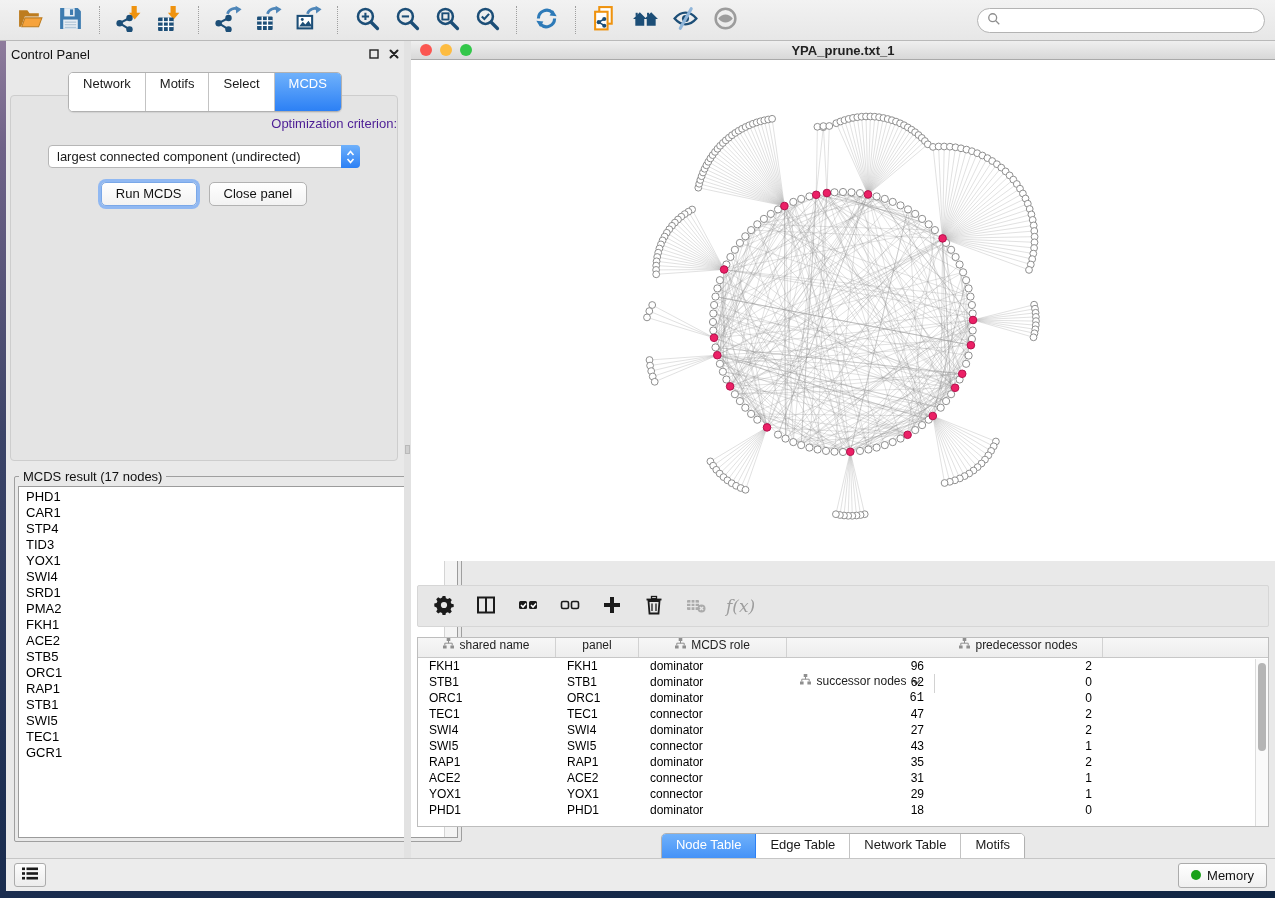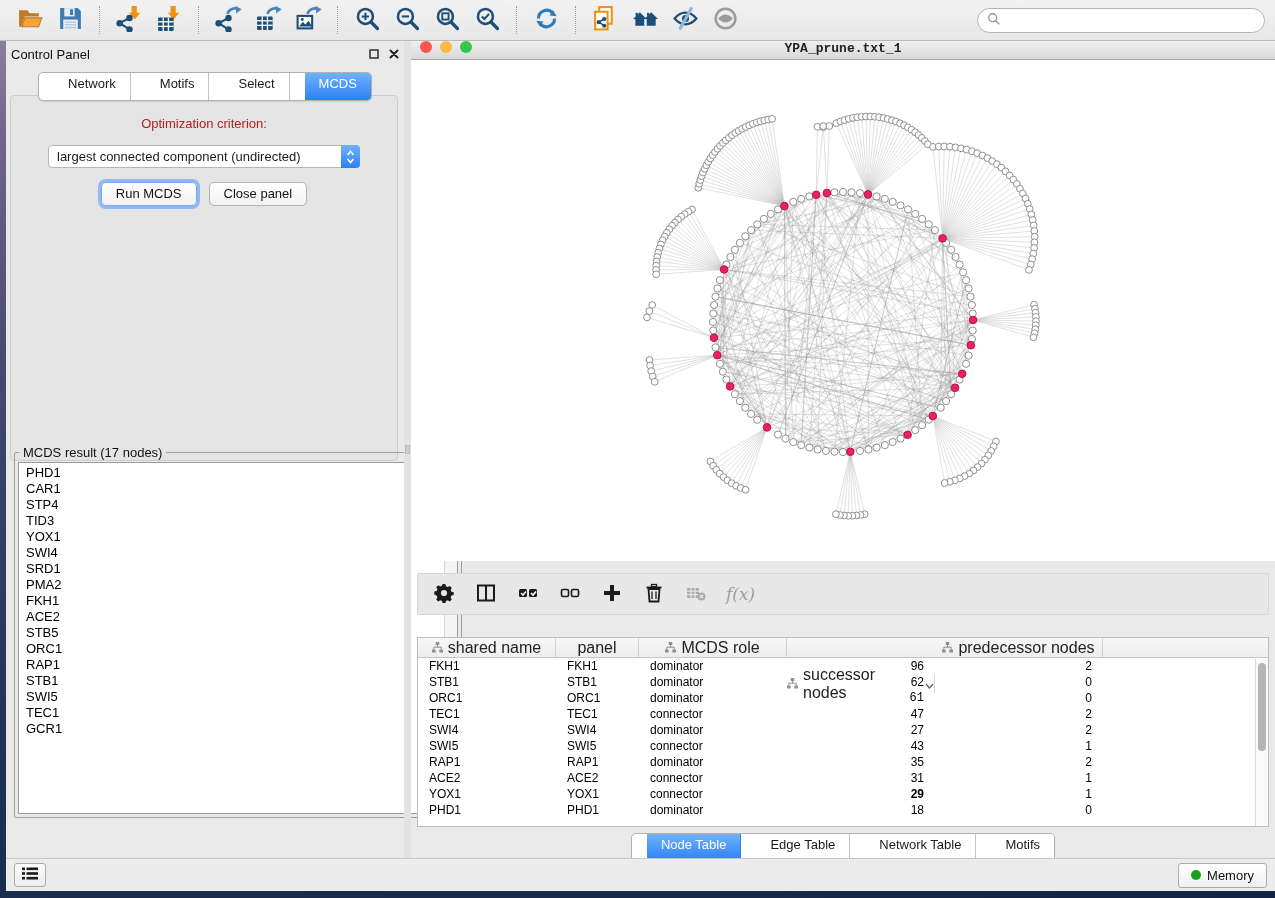--- a/index.html
+++ b/index.html
@@ -32,89 +32,89 @@
     background:#e9e9e9;
   }
   .panel-titlebar { height:26px; display:flex; align-items:center; padding:0 5px; }
   .panel-title { font-size:13px; color:#111; }
   .panel-btns { margin-left:auto; display:flex; gap:10px; align-items:center; }
   .panel-btns span { display:inline-flex; cursor:default; }
   
   #control-panel { position:absolute; left:0; top:0; width:398px; height:806px; }
   #cp-tabs { position:absolute; left:0; top:31px; width:100%; display:flex; justify-content:center; z-index:2; }
   .seg { display:inline-flex; border:1px solid #b1b1b1; border-radius:5px; background:#fff; overflow:hidden; box-shadow:0 1px 1px rgba(0,0,0,.08); }
-  .seg-tab { padding:3px 14px 9px; font-size:13px; background:#fff; border-right:1px solid #c3c3c3; white-space:nowrap;margin-left:15px; }
+  .seg-tab { padding:3px 14px 20px; font-size:13px; background:#fff; border-right:1px solid #c3c3c3; white-space:nowrap; }
   .seg-tab:last-child { border-right:none; }
   .seg-tab.selected { background:linear-gradient(#6fb1fb,#2c80f5); color:#fff; border-right-color:#2c80f5; }
   #cp-content {
     position:absolute; left:4px; top:54px; width:388px; height:366px;
     background:#e4e4e4; border:1px solid #cdcdcd; border-radius:4px;
   }
-  #opt-label { text-align:center; margin-top:20px; font-size:13px; color:#b91c1c; }
+  #opt-label { text-align:right; margin-top:20px; font-size:13px; color:#4c1d95; }
   #opt-select {
     margin:14px auto 0; width:312px; height:23px; background:#fff;
     border:1px solid #b6b6b6; border-radius:4px;
     display:flex; align-items:center; position:relative;
   }
   #opt-select .opt-text { flex:1; padding:0 8px; font-size:13px; white-space:nowrap; overflow:hidden; }
   #opt-select .stepper {
     width:19px; height:23px; margin:-1px -1px -1px 0;
     background:linear-gradient(#6fb1fb,#2c80f5);
     border-radius:0 4px 4px 0; display:flex; align-items:center; justify-content:center;
   }
   #cp-buttons { display:flex; justify-content:center; gap:12px; margin-top:14px; }
   .mac-btn {
     font-family:"Liberation Sans",sans-serif; font-size:13px; color:#111;
     background:linear-gradient(#ffffff,#f2f2f2); border:1px solid #b2b2b2;
     border-radius:5px; padding:3px 14px 4px; min-width:92px;
   }
   .mac-btn.focused { box-shadow:0 0 0 3px rgba(98,160,249,.65); border-color:#7aa8e8; }
   #result-box {
-    position:absolute; left:8px; top:404px; width:448px; height:373px;
+    position:absolute; left:8px; top:428px; width:448px; height:373px;
     border:1px solid #9f9f9f; border-radius:2px;
   }
   #result-box legend { font-size:13px; color:#111; padding:0 4px; margin-left:4px; }
   #result-list-wrap {
     position:absolute; left:3px; right:3px; top:2px; bottom:3px;
     background:#fff; border:1px solid #9b9b9b; overflow:hidden;
   }
   #result-list { padding:2px 0 0 7px; }
   .result-item { font-size:13px; line-height:16px; color:#000; }
   .list-scroll-track { position:absolute; right:0; top:0; bottom:0; width:13px; background:#f4f4f4; border-left:1px solid #d4d4d4; }
   
   #v-splitter { position:absolute; left:398px; top:0; width:7px; height:817px; background:#e2e2e2; }
   #v-splitter .grip { position:absolute; left:1px; top:404px; width:5px; height:9px; background:#cfcfcf; border:1px solid #b9b9b9; }
   
   #network-view { position:absolute; left:405px; top:0; width:864px; height:520px; }
   #net-titlebar {
     height:19px; background:linear-gradient(#efefef,#d8d8d8);
-    border-bottom:1px solid #a9a9a9; display:flex; align-items:flex-start; position:relative;font-family:Liberation Mono, monospace;
+    border-bottom:1px solid #a9a9a9; display:flex; align-items:center; position:relative;
   }
   .traffic { display:flex; gap:8px; margin-left:9px; }
   .light { width:12px; height:12px; border-radius:50%; }
   #net-title { position:absolute; left:0; right:0; text-align:center; font-size:13px; font-weight:700; color:#222; }
   #net-canvas { height:501px; background:#fff; }
   
   #table-panel { position:absolute; left:405px; top:520px; width:864px; height:297px; }
   #table-toolbar {
-    position:absolute; left:6px; right:6px; top:12px; height:42px;
+    position:absolute; left:6px; right:6px; top:24px; height:42px;
     background:#e7e7e7; border:1px solid #d6d6d6; border-radius:2px;
     display:flex; align-items:center; gap:18px; padding:0 14px;
   }
   .tt-btn { display:flex; align-items:center; justify-content:center; width:24px; height:24px; }
   .tt-btn svg { width:20px; height:20px; }
   .fx-label { font-family:"DejaVu Serif", serif; font-style:italic; font-size:17px; color:#9d9d9d; }
   #table-wrap {
     position:absolute; left:6px; right:6px; top:76px; height:190px;
     background:#fff; border:1px solid #bdbdbd; overflow:hidden;
   }
   #table-header { display:flex; height:20px; background:linear-gradient(#f7f7f7,#ededed); border-bottom:1px solid #c7c7c7; }
   .th-cell {
-    display:flex; align-items:center; justify-content:center; gap:5px;
-    font-size:16px; color:#222; border-right:1px solid #d2d2d2; height:100%;
+    display:flex; align-items:flex-start; justify-content:center; gap:5px;
+    font-size:12px; color:#222; border-right:1px solid #d2d2d2; height:100%;
   }
   .th-cell.filler { border-right:none; flex:1; }
   #table-rows { position:relative; }
   .t-row { display:flex; height:16px; }
   .t-cell { font-size:12px; color:#000; line-height:16px; white-space:nowrap; overflow:hidden; }
   .t-cell.al { padding-left:11px; text-align:left; }
   .t-cell.ar { padding-right:11px; text-align:right; }
   #table-scrollbar { position:absolute; right:0; top:21px; bottom:0; width:13px; background:#fafafa; border-left:1px solid #dcdcdc; }
   #table-scrollbar .thumb { position:absolute; left:2px; top:4px; width:8px; height:88px; background:#b5b5b5; border-radius:5px; }
   #table-tabs { position:absolute; left:0; right:0; top:272px; display:flex; justify-content:center; }
@@ -1268,21 +1268,21 @@
             <div class="t-cell al" style="width: 138px;">ACE2</div>
             <div class="t-cell al" style="width: 83px;">ACE2</div>
             <div class="t-cell al" style="width: 148px;">connector</div>
             <div class="t-cell ar" style="width: 148px;">31</div>
             <div class="t-cell ar" style="width: 168px;">1</div>
           </div>
           <div class="t-row">
             <div class="t-cell al" style="width: 138px;">YOX1</div>
             <div class="t-cell al" style="width: 83px;">YOX1</div>
             <div class="t-cell al" style="width: 148px;">connector</div>
-            <div class="t-cell ar" style="width: 148px; font-weight: bold;">29</div>
+            <div class="t-cell ar" style="width: 148px;">29</div>
             <div class="t-cell ar" style="width: 168px;">1</div>
           </div>
           <div class="t-row">
             <div class="t-cell al" style="width: 138px;">PHD1</div>
             <div class="t-cell al" style="width: 83px;">PHD1</div>
             <div class="t-cell al" style="width: 148px;">dominator</div>
             <div class="t-cell ar" style="width: 148px;">18</div>
             <div class="t-cell ar" style="width: 168px;">0</div>
           </div>
         </div>

